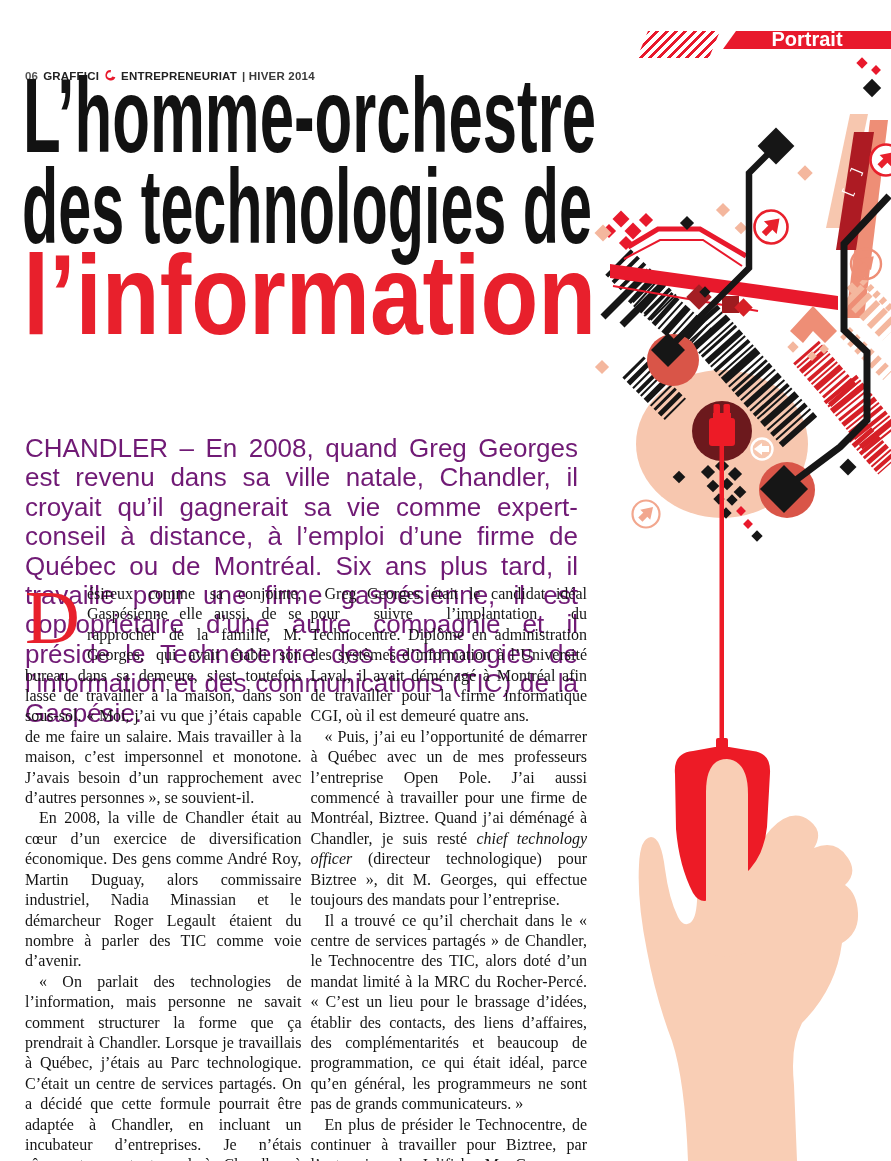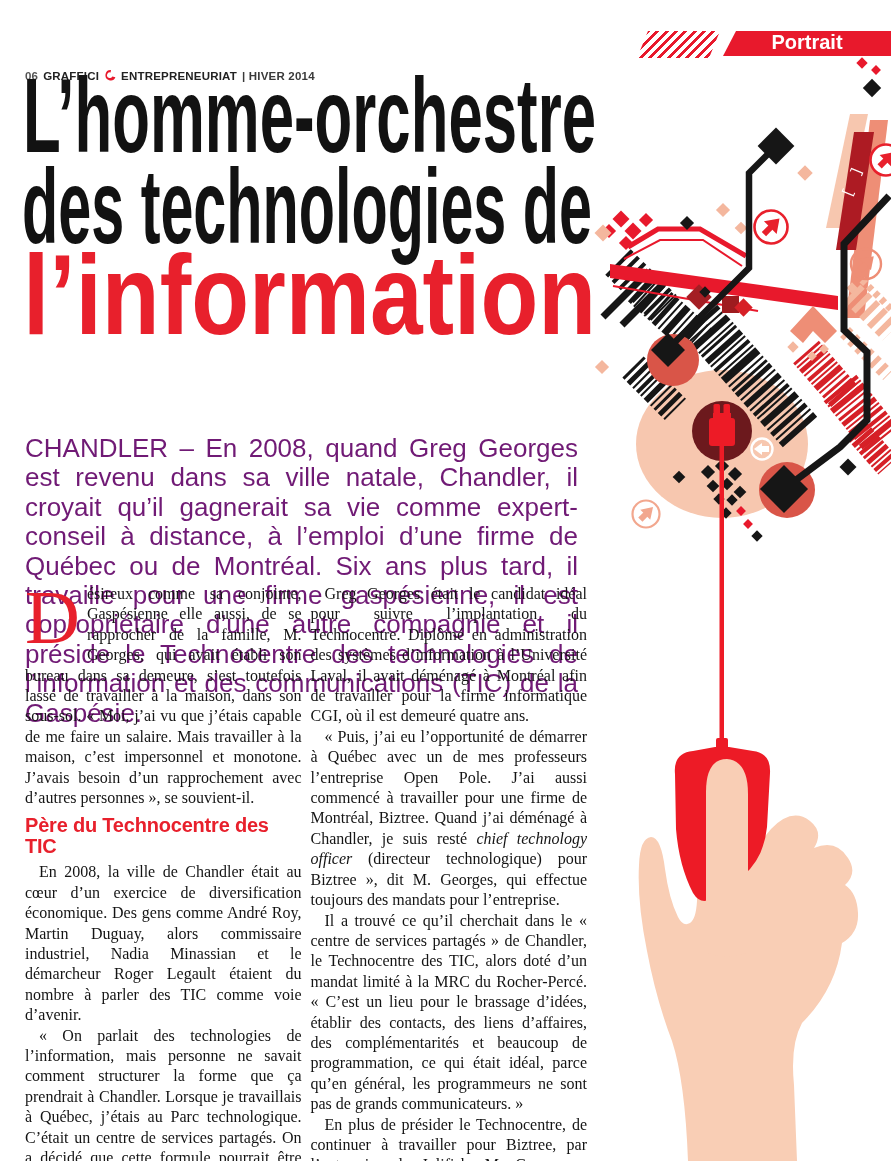--- a/index.html
+++ b/index.html
@@ -7,21 +7,21 @@
         font-family:"Liberation Sans",sans-serif;}
   
   .meta{position:absolute;left:25px;top:33px;font-size:11.5px;color:#222;letter-spacing:.2px;
         display:flex;align-items:center;gap:5px;margin-top:36px;}
   .meta .pg{color:#555;font-weight:600;}
   .meta .mag,.meta .sec{font-weight:700;}
   .meta .iss{color:#3a3a3a;font-weight:700;}
   .badge-stripes{position:absolute;left:637px;top:31px;width:83px;height:27px;
         background:repeating-linear-gradient(135deg,#E8192C 0 3px,#fff 3px 6.6px);
         clip-path:polygon(11px 0,100% 0,calc(100% - 11px) 100%,0 100%);}
-  .badge{position:absolute;left:723px;top:31px;width:168px;height:25px;background:#E8192C;
+  .badge{position:absolute;left:723px;top:31px;width:168px;height:18px;background:#E8192C;
         clip-path:polygon(13px 0,100% 0,100% 100%,0 100%);color:#fff;font-weight:700;
         font-size:20px;display:flex;align-items:center;justify-content:center;padding-bottom:2px;box-sizing:border-box;}
   
   .title-svg{position:absolute;left:22px;top:0;}
   .title-svg text{font-family:"Liberation Sans",sans-serif;font-weight:700;}
   
   .lede{position:absolute;left:25px;top:408px;width:553px;font-size:26px;line-height:29.4px;
         color:#701a75;text-align:justify;word-spacing:1px;}
   
   .cols{position:absolute;left:25px;top:584px;width:562px;display:flex;gap:9px;
@@ -203,21 +203,20 @@
     <text x="1" y="152" font-size="106" fill="#121212" textLength="573" lengthAdjust="spacingAndGlyphs">L’homme-orchestre</text>
     <text x="0" y="243" font-size="106" fill="#121212" textLength="570" lengthAdjust="spacingAndGlyphs">des technologies de</text>
     <text x="1" y="334" font-size="114" fill="#E8202C" textLength="573" lengthAdjust="spacingAndGlyphs">l’information</text>
   </svg>
 
   <p class="lede">CHANDLER – En 2008, quand Greg Georges est revenu dans sa ville natale, Chandler, il croyait qu’il gagnerait sa vie comme expert-conseil à distance, à l’emploi d’une firme de Québec ou de Montréal. Six ans plus tard, il travaille pour une firme gaspésienne, il est copropriétaire d’une autre compagnie et il préside le Technocentre des technologies de l’information et des communications (TIC) de la Gaspésie.</p>
 
   <div class="cols">
     <div class="col">
       <p><span class="dropcap">D</span><span>ésireux comme sa conjointe, Gaspésienne elle aussi, de se rapprocher de la famille, M. Georges, qui avait établi son bureau dans sa demeure, s’est toutefois lassé de travailler à la maison, dans son sous-sol. « Moi, j’ai vu que j’étais capable de me faire un salaire. Mais travailler à la maison, c’est impersonnel et monotone. J’avais besoin d’un rapprochement avec d’autres personnes », se souvient-il.</span></p>
-      <h3 class="subhead">Père du Technocentre des TIC</h3>
       <p class="ind">En 2008, la ville de Chandler était au cœur d’un exercice de diversification économique. Des gens comme André Roy, Martin Duguay, alors commissaire industriel, Nadia Minassian et le démarcheur Roger Legault étaient du nombre à parler des TIC comme voie d’avenir.</p>
       <p class="ind">« On parlait des technologies de l’information, mais personne ne savait comment structurer la forme que ça prendrait à Chandler. Lorsque je travaillais à Québec, j’étais au Parc technologique. C’était un centre de services partagés. On a décidé que cette formule pourrait être adaptée à Chandler, en incluant un incubateur d’entreprises. Je n’étais sûrement pas tout seul à Chandler à travailler dans son sous-sol », explique M. Georges.</p>
 
     </div>
     <div class="col">
       <p class="ind">Greg Georges était le candidat idéal pour suivre l’implantation du Technocentre. Diplômé en administration des systèmes d’information à l’Université Laval, il avait déménagé à Montréal afin de travailler pour la firme informatique CGI, où il est demeuré quatre ans.</p>
       <p class="ind"><span>« Puis, j’ai eu l’opportunité de démarrer à Québec avec un de mes professeurs l’entreprise Open Pole. J’ai aussi commencé à travailler pour une firme de Montréal, Biztree. Quand j’ai déménagé à Chandler, je suis resté </span><span class="it">chief technology officer</span><span> (directeur technologique) pour Biztree », dit M. Georges, qui effectue toujours des mandats pour l’entreprise.</span></p>
       <p class="ind">Il a trouvé ce qu’il cherchait dans le « centre de services partagés » de Chandler, le Technocentre des TIC, alors doté d’un mandat limité à la MRC du Rocher-Percé. « C’est un lieu pour le brassage d’idées, établir des contacts, des liens d’affaires, des complémentarités et beaucoup de programmation, ce qui était idéal, parce qu’en général, les programmeurs ne sont pas de grands communicateurs. »</p>
       <p class="ind">En plus de présider le Technocentre, de continuer à travailler pour Biztree, par l’entremise de Jolifish, M. Georges a fondé en 2009 sa propre entreprise, Interstation, pour satisfaire certains besoins régionaux, notamment garder des compétences locales sur place. « Alain Cloutier, formateur informatique à la Commission scolaire (René-Lévesque), cherchait un défi, tout en gardant son travail.</p>
     </div>

